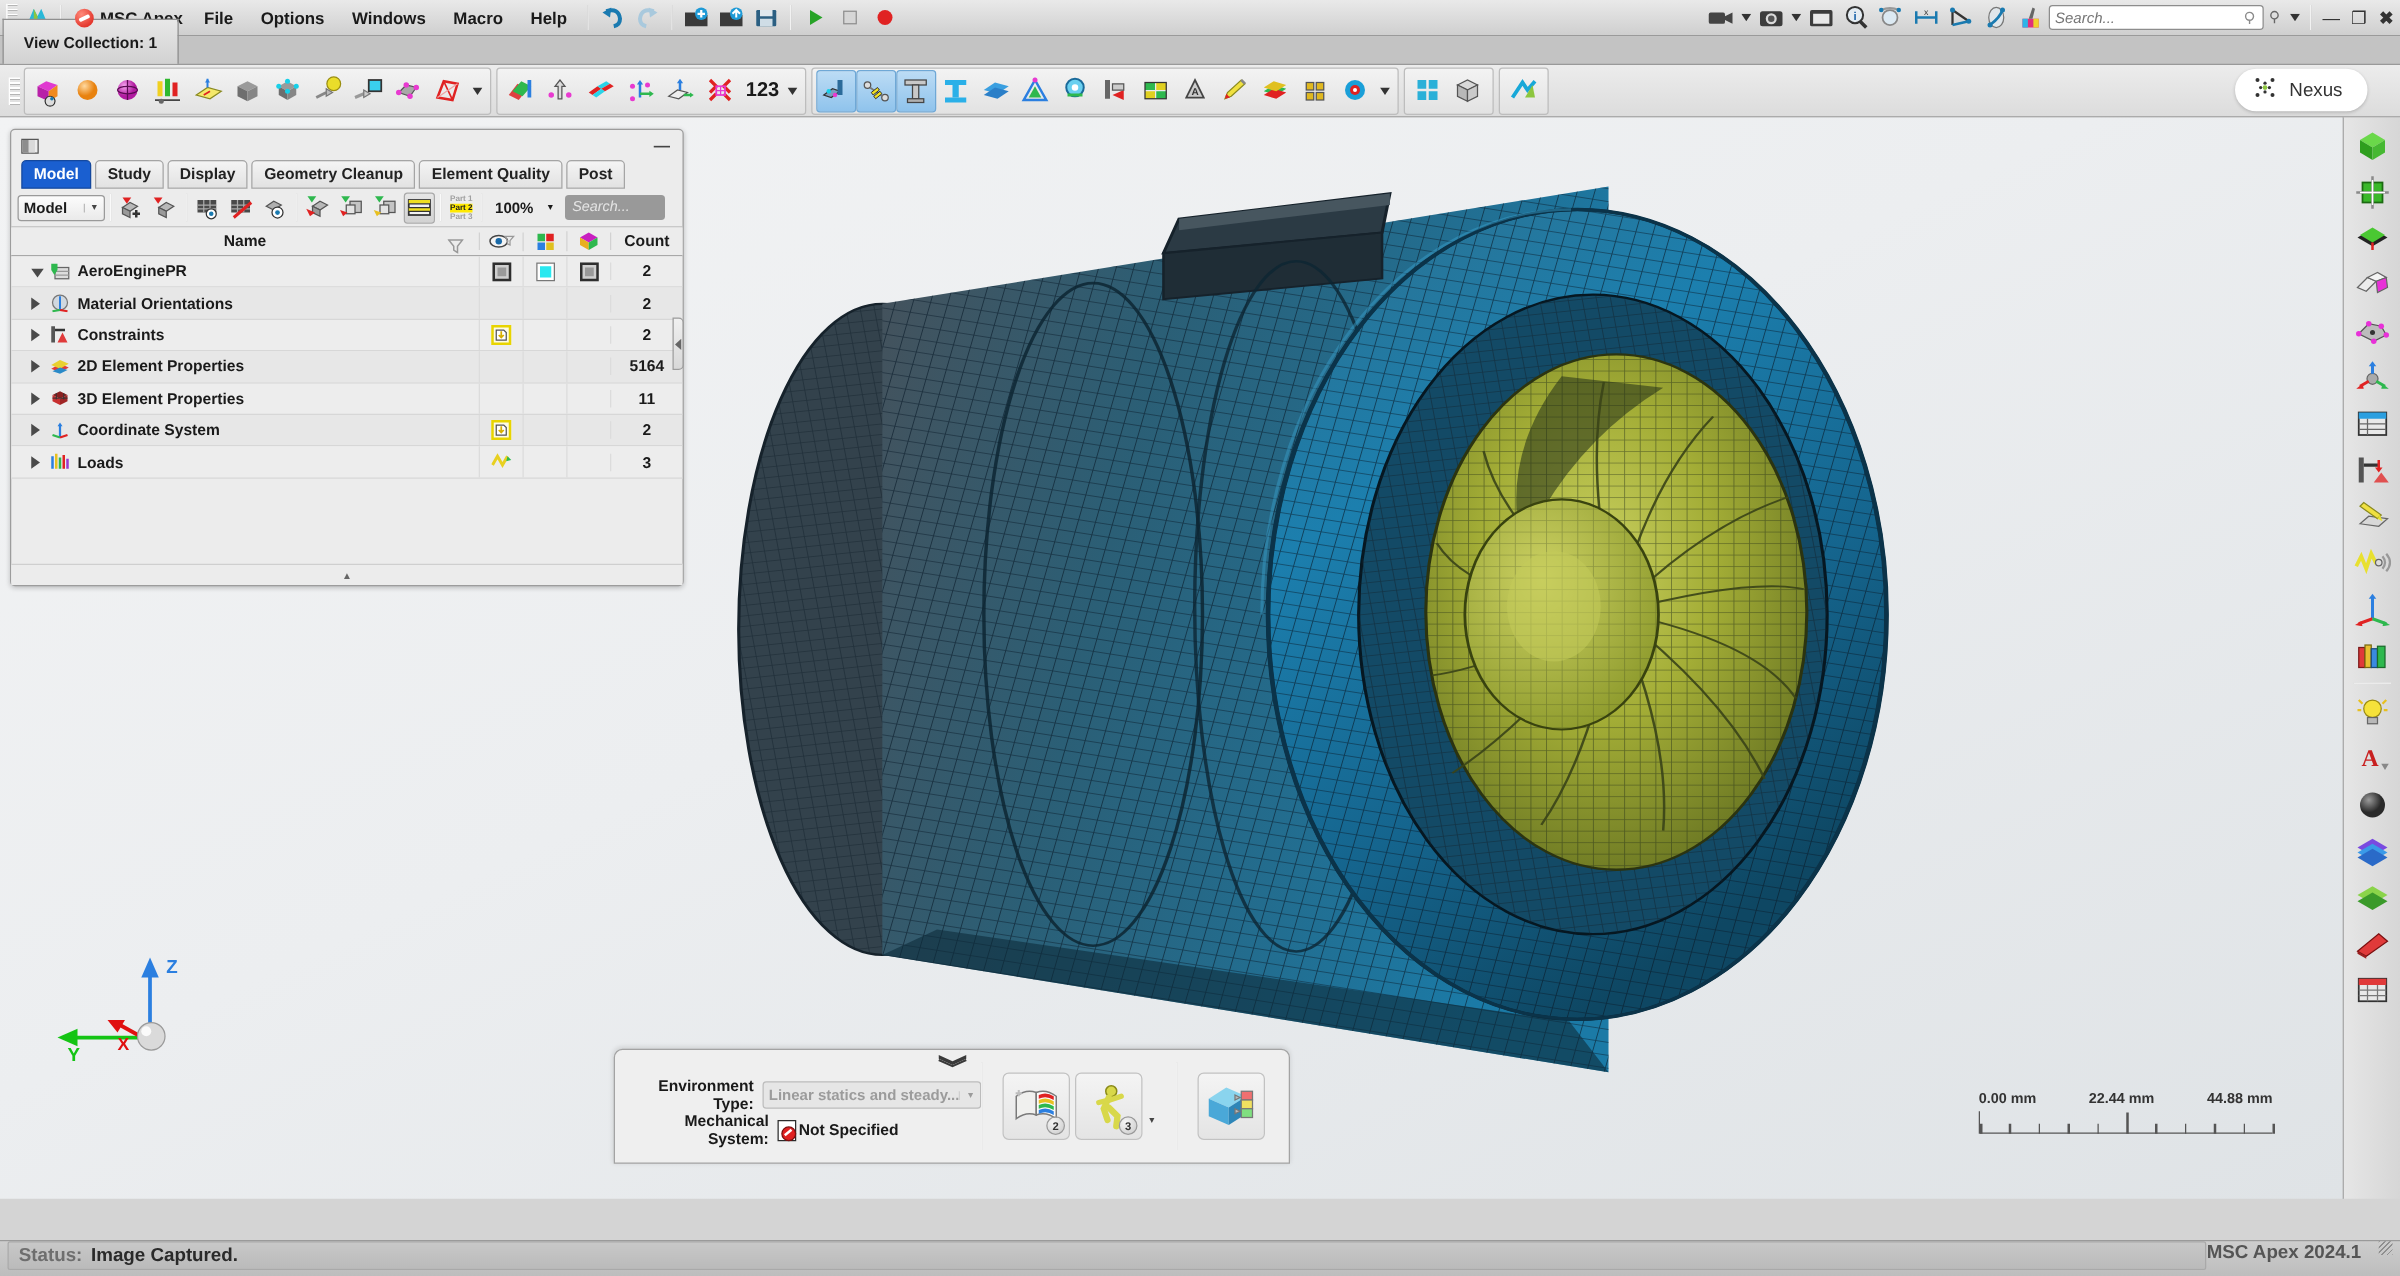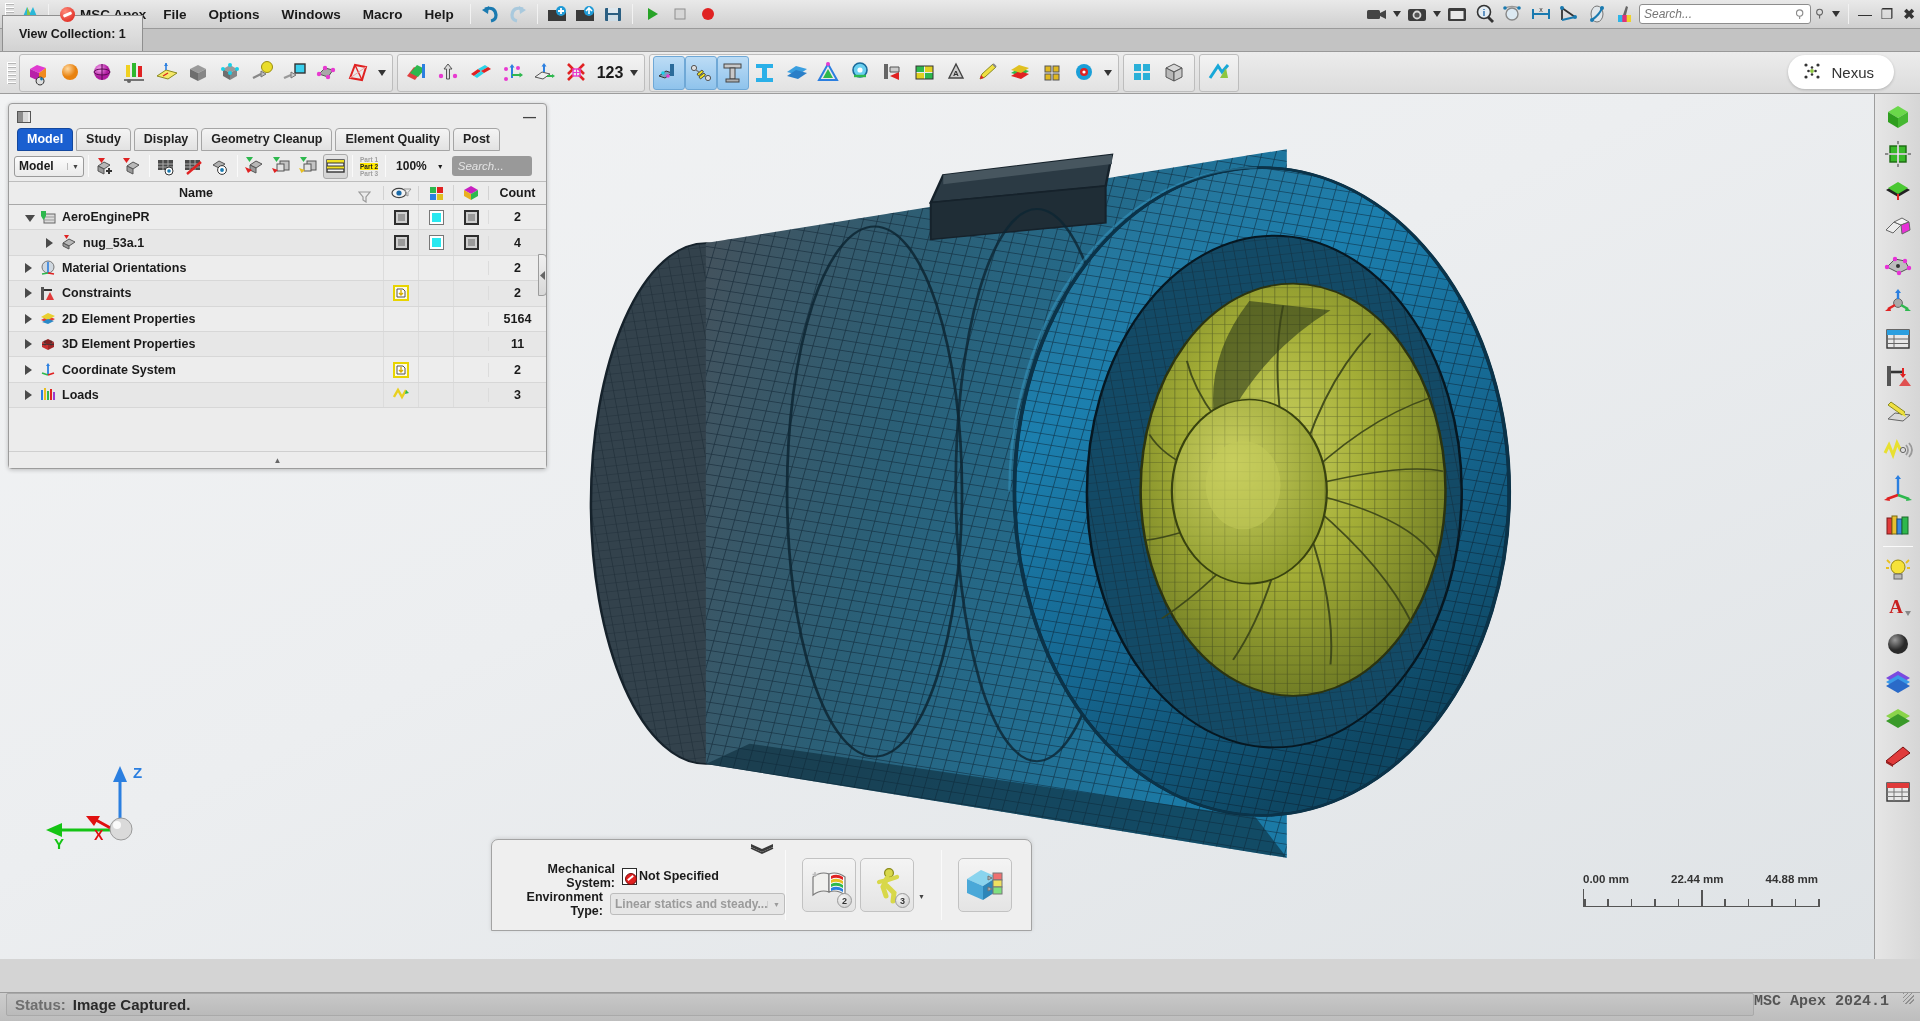--- a/index.html
+++ b/index.html
@@ -161,21 +161,21 @@
   .sb-ticks .t { position:absolute; bottom:0; width:1.5px; background:#555; height:8px;}
   .sb-ticks .t.maj { height:17px;}
 
   
   .statusbar { height:29px; background:linear-gradient(#cdcdcd,#bdbdbd); border-top:1px solid #9a9a9a;
     display:flex; align-items:flex-start; padding:0 6px; flex:0 0 29px; font-size:15px;margin-top:33px;}
   .st-box { flex:1; height:23px; background:linear-gradient(#c8c8c8,#bababa); border:1px solid #a9a9a9;
      border-radius:2px; display:flex; align-items:center; padding:0 8px; gap:7px;}
   .st-lbl { color:#6e6e6e; font-weight:bold;}
   .st-val { font-weight:bold; color:#2a2a2a;}
-  .st-right { font-weight:bold; color:#555; padding-right:14px;font-family:Liberation Mono, monospace;}
+  .st-right { font-weight:bold; color:#555; padding-right:14px;}
   .grip-c { width:11px; height:11px;
     background:repeating-linear-gradient(135deg,#8f8f8f 0 1px, transparent 1px 3px);}
 </style>
 </head>
 <body>
 
 <div class="app">
 
   <div class="menubar">
     <div class="grip"></div>
@@ -949,49 +949,20 @@
                 </span>
               </div>
               <div class="tr-ic">
                 <span class="vis-box">
                   <i></i>
                 </span>
               </div>
               <div class="tr-cnt">2</div>
             </div>
             <div class="trow">
-              <div class="tr-name lvl2">
-                <span class="twisty r"></span>
-                <span style="display: flex;">
-                  <svg width="16" height="15" viewBox="0 0 16 15">
-                    <path d="M2 8 L8 4 L14 7 L8 11 Z" fill="#b8b8b8" stroke="#555"></path>
-                    <path d="M2 8 L8 11 L8 14 L2 11 Z" fill="#999" stroke="#555"></path>
-                    <path d="M3 0 l5 0 -2.5 4 Z" fill="#e02222"></path>
-                  </svg>
-                </span>
-                <span>nug_53a.1</span>
-              </div>
-              <div class="tr-ic">
-                <span class="vis-box">
-                  <i></i>
-                </span>
-              </div>
-              <div class="tr-ic">
-                <span class="color-box">
-                  <i style="background:#29e8f0"></i>
-                </span>
-              </div>
-              <div class="tr-ic">
-                <span class="vis-box">
-                  <i></i>
-                </span>
-              </div>
-              <div class="tr-cnt">4</div>
-            </div>
-            <div class="trow">
               <div class="tr-name">
                 <span class="twisty r"></span>
                 <span style="display: flex;">
                   <svg width="16" height="15" viewBox="0 0 16 15">
                     <circle cx="8" cy="7" r="6" fill="#d0d8e0" stroke="#777"></circle>
                     <path d="M8 13 V2" stroke="#2b7fe0" stroke-width="1.6"></path>
                     <path d="M8 13 L2 14" stroke="#2eb84e" stroke-width="1.6"></path>
                     <path d="M8 13 L14 14" stroke="#e02222" stroke-width="1.6"></path>
                   </svg>
                 </span>
@@ -1124,30 +1095,30 @@
 
       <div class="dock">
         <div class="dock-grab">
           <svg width="26" height="12" viewBox="0 0 26 12">
               <path d="M2 1 L13 6 L24 1 L24 4 L13 9 L2 4 Z" fill="#3a3a3a"></path>
               <path d="M2 5 L13 10 L24 5" fill="none" stroke="#3a3a3a" stroke-width="1.6"></path>
             </svg>
         </div>
         <div class="dock-left">
           <div class="dk-row">
-            <div class="dk-lbl">Mechanical System:</div>
-            <div class="mech-icon"></div>
-            <div class="mech-val">Not Specified</div>
-          </div>
-          <div class="dk-row">
             <div class="dk-lbl">Environment Type:</div>
             <div class="env-select">
               <span class="cv">Linear statics and steady...</span>
               <span class="ar">▼</span>
             </div>
+          </div>
+          <div class="dk-row">
+            <div class="dk-lbl">Mechanical System:</div>
+            <div class="mech-icon"></div>
+            <div class="mech-val">Not Specified</div>
           </div>
         </div>
         <div class="dock-sep"></div>
         <div class="dock-mid">
           <div class="big-btn">
             <svg width="40" height="36" viewBox="0 0 40 36">
               <path d="M4 28 q8 -6 16 -3 v-18 q-8 -3 -16 3 Z" fill="#f0f0ee" stroke="#7a7a7a" stroke-width="1.2"></path>
               <path d="M20 25 q8 -3 16 3 V10 q-8 -6 -16 -3 Z" fill="#fafafa" stroke="#7a7a7a" stroke-width="1.2"></path>
               <path d="M22 9 q6 -3 12 1 v3 q-6 -4 -12 -1 Z" fill="#e02222"></path>
               <path d="M22 13 q6 -3 12 1 v3 q-6 -4 -12 -1 Z" fill="#e8c020"></path>

